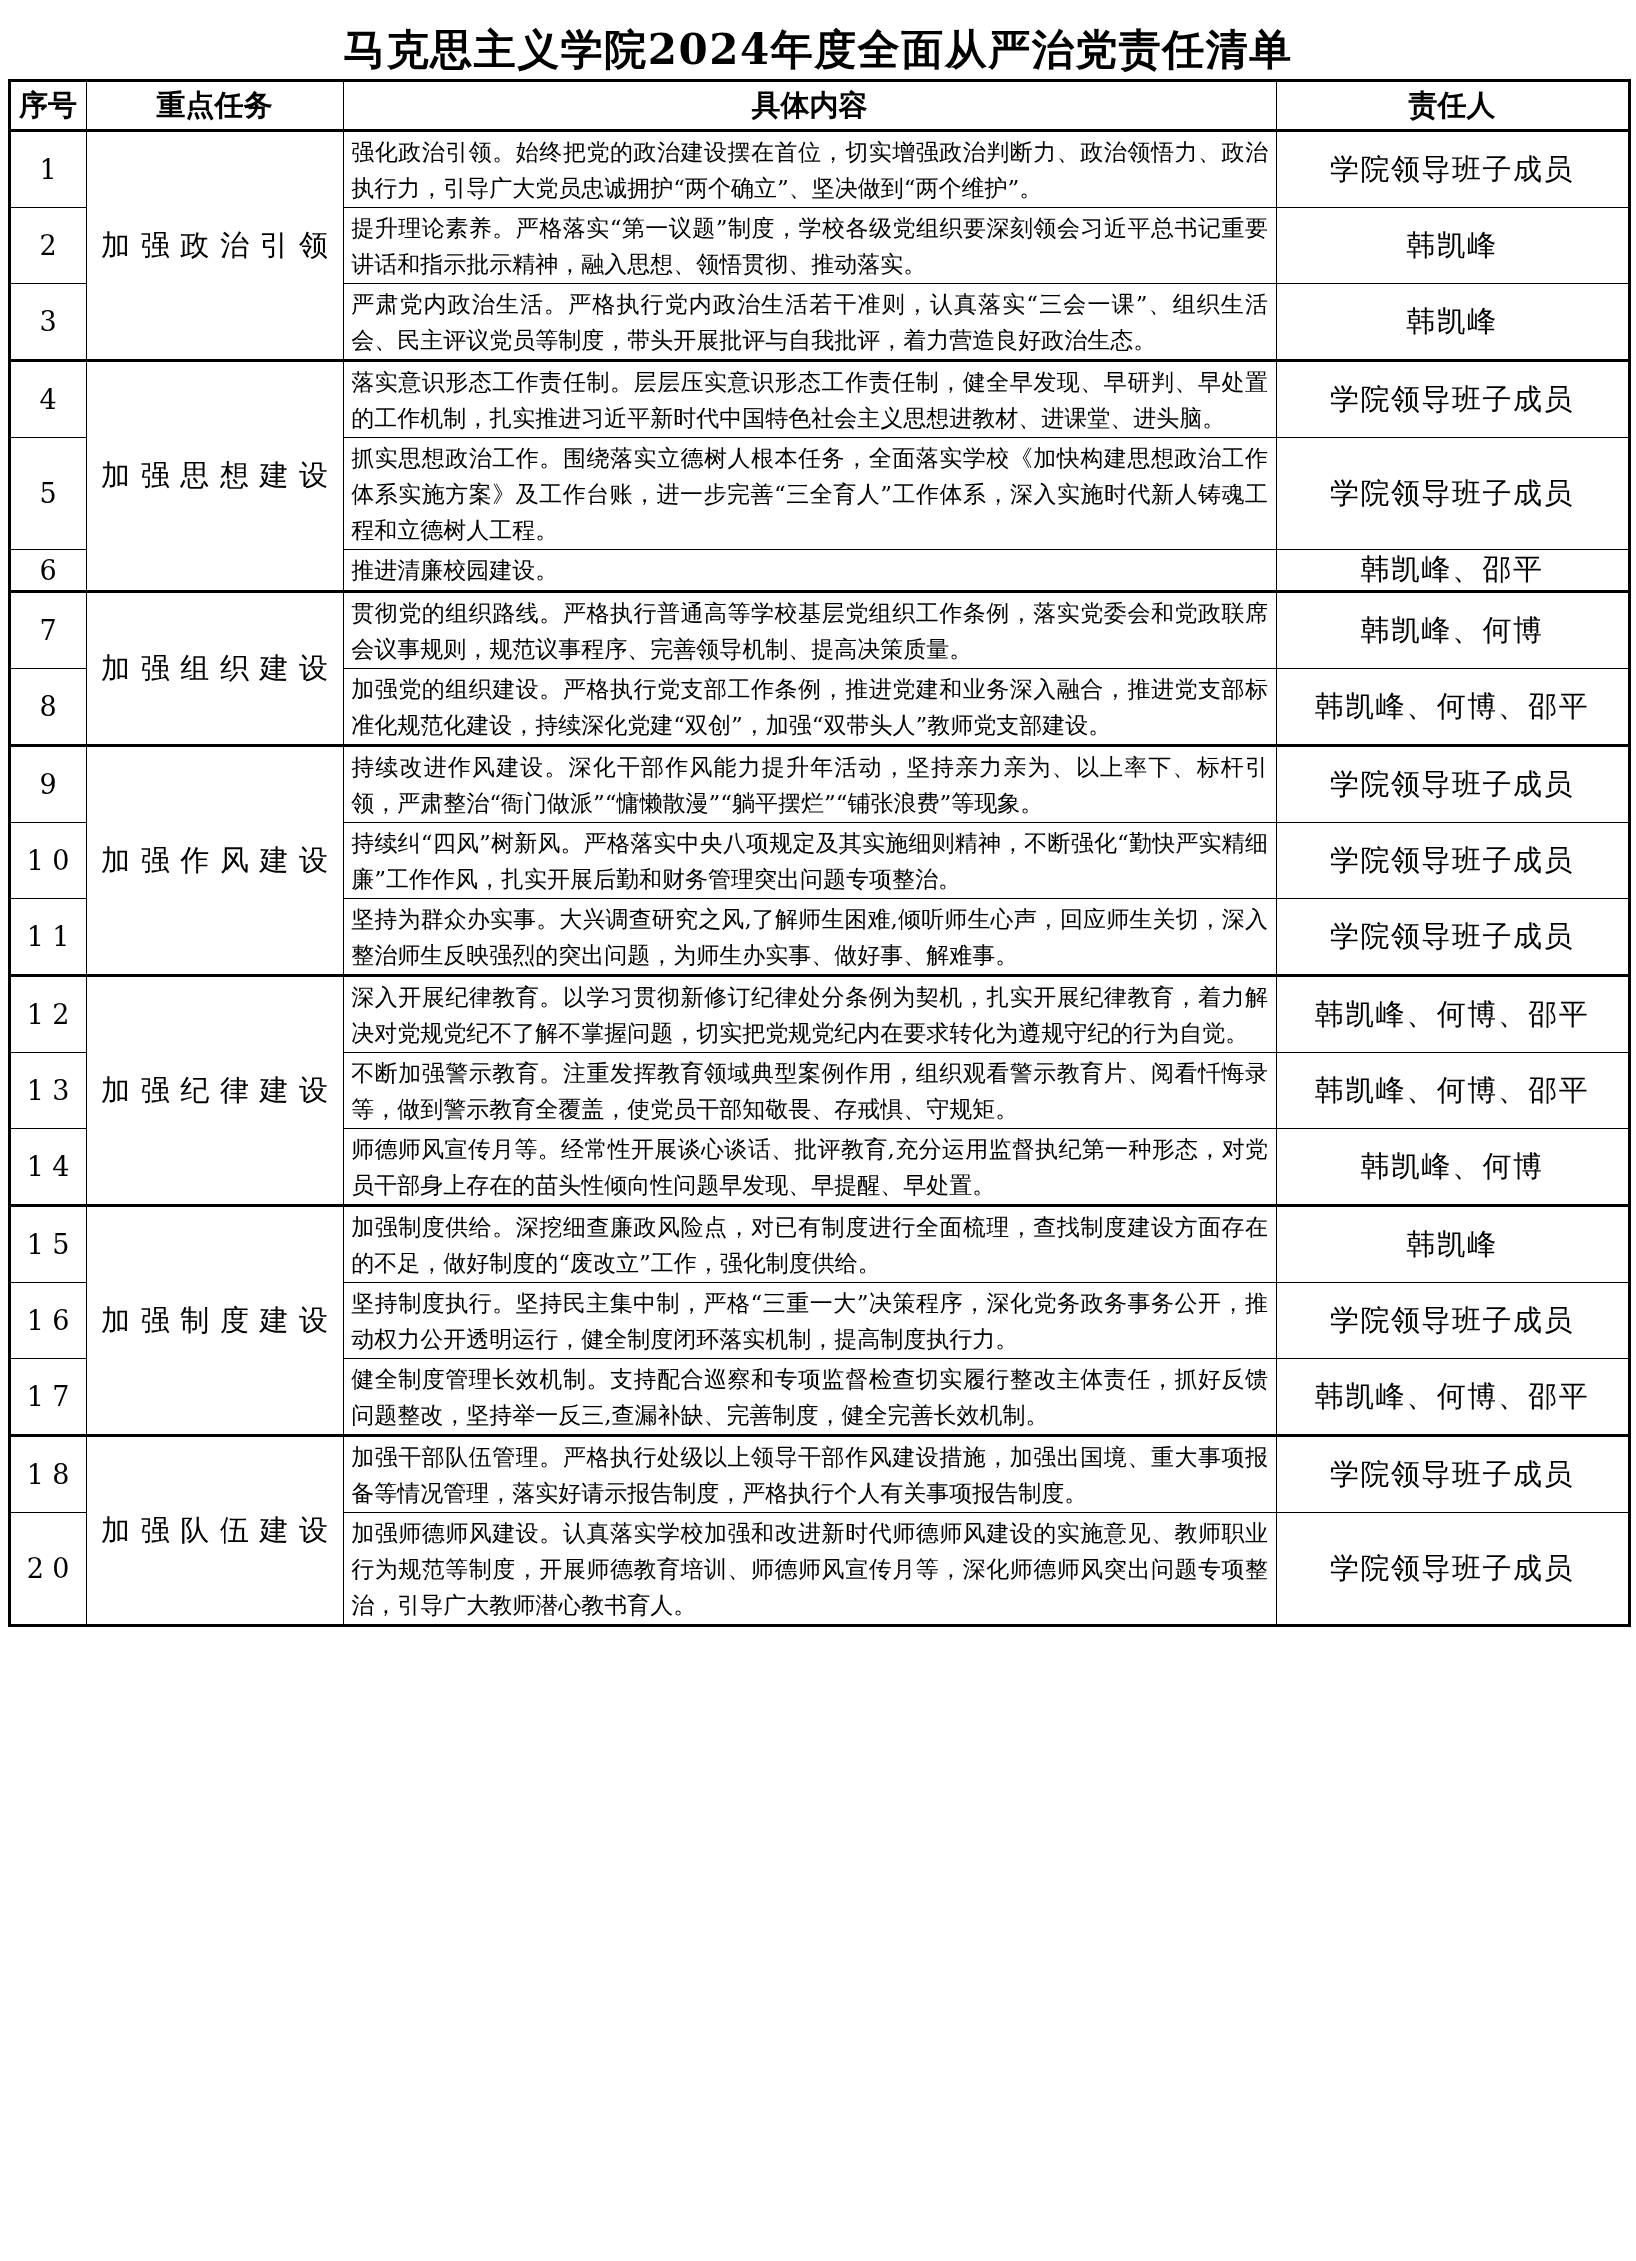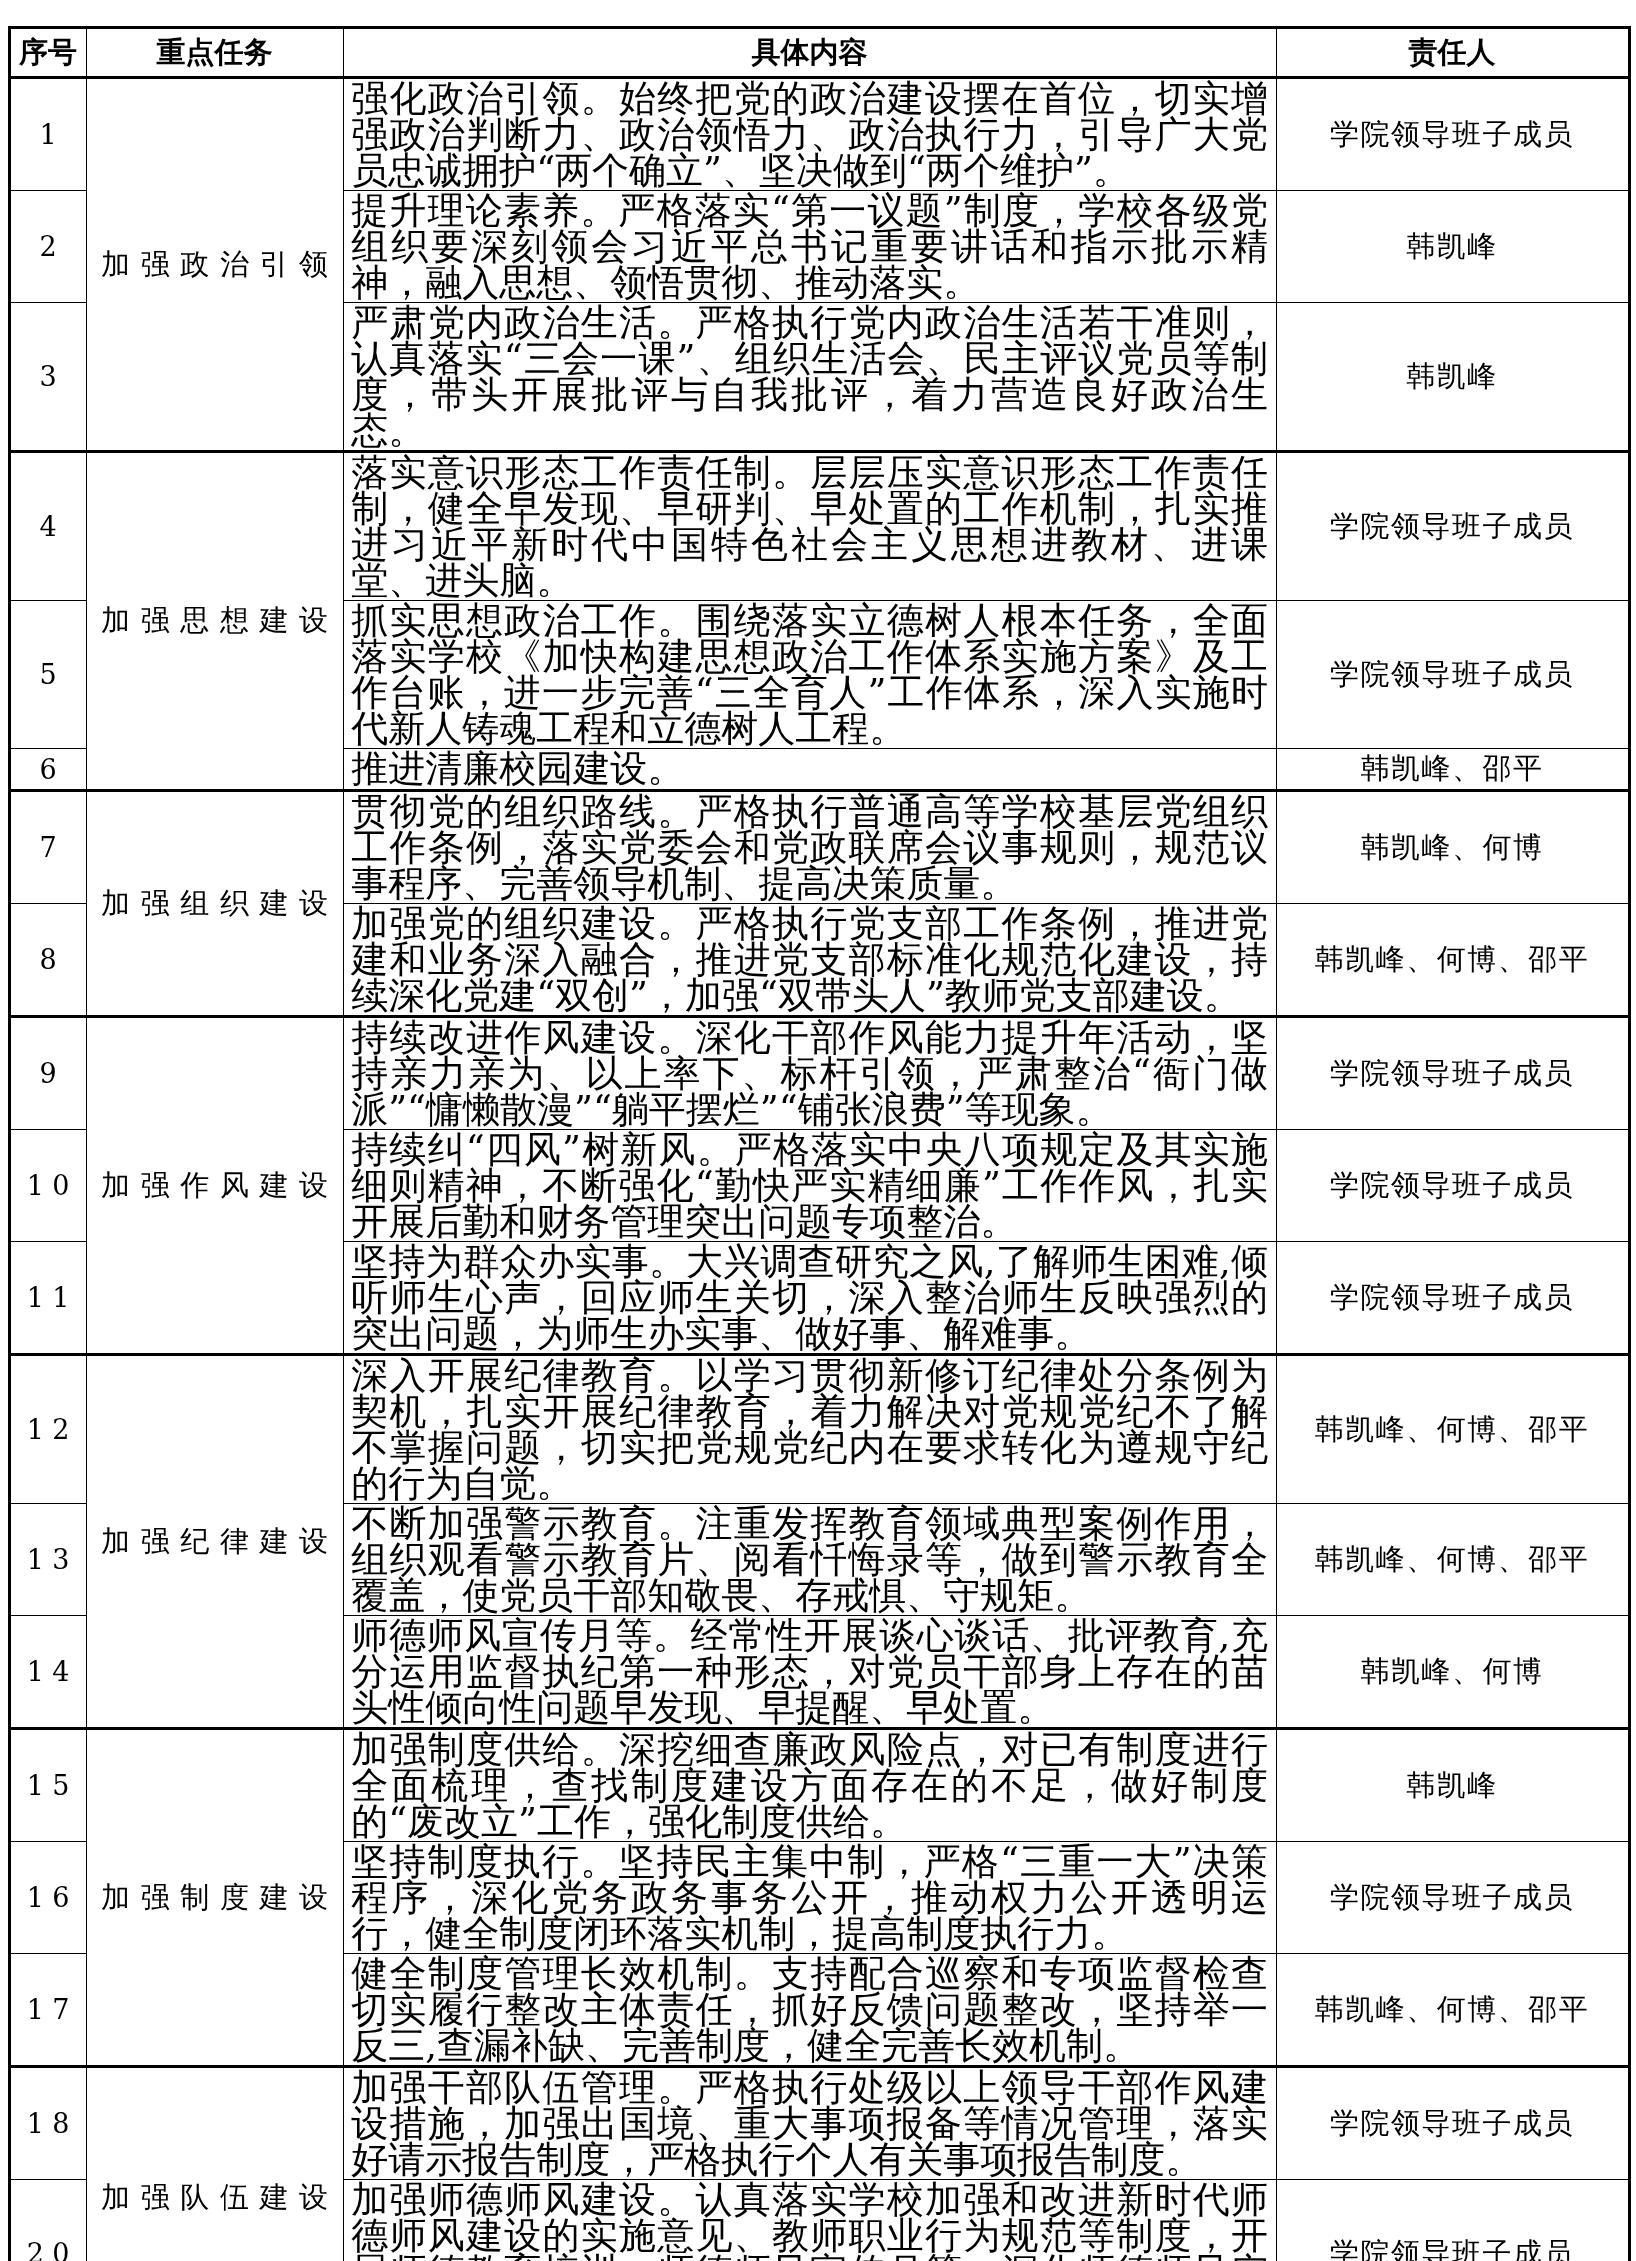--- a/index.html
+++ b/index.html
@@ -66,37 +66,38 @@
     text-indent: 0.3em;
   }
   td.task {
     text-align: center;
     font-size: 29px;
     letter-spacing: 10.6px;
     text-indent: 10.6px;
     margin-left: 8px;
   }
   td.content {
-    font-size: 37px;
+    font-size: 23px;
     line-height: 36px;
     padding: 1.5px 7.6px;
     text-align: justify;
   }
   td.owner {
     text-align: center;
     font-size: 29px;
     letter-spacing: 1.5px;
     padding: 0 4.5px;
     margin-top: 12px;
   }
 </style>
 </head>
 <body>
 
 <div class="page">
+  <h1 class="doc-title">马克思主义学院2024年度全面从严治党责任清单</h1>
 
   <table class="resp-table">
     <colgroup>
       <col class="c-no">
       <col class="c-task">
       <col class="c-content">
       <col class="c-owner">
     </colgroup>
     <thead>
       <tr>

